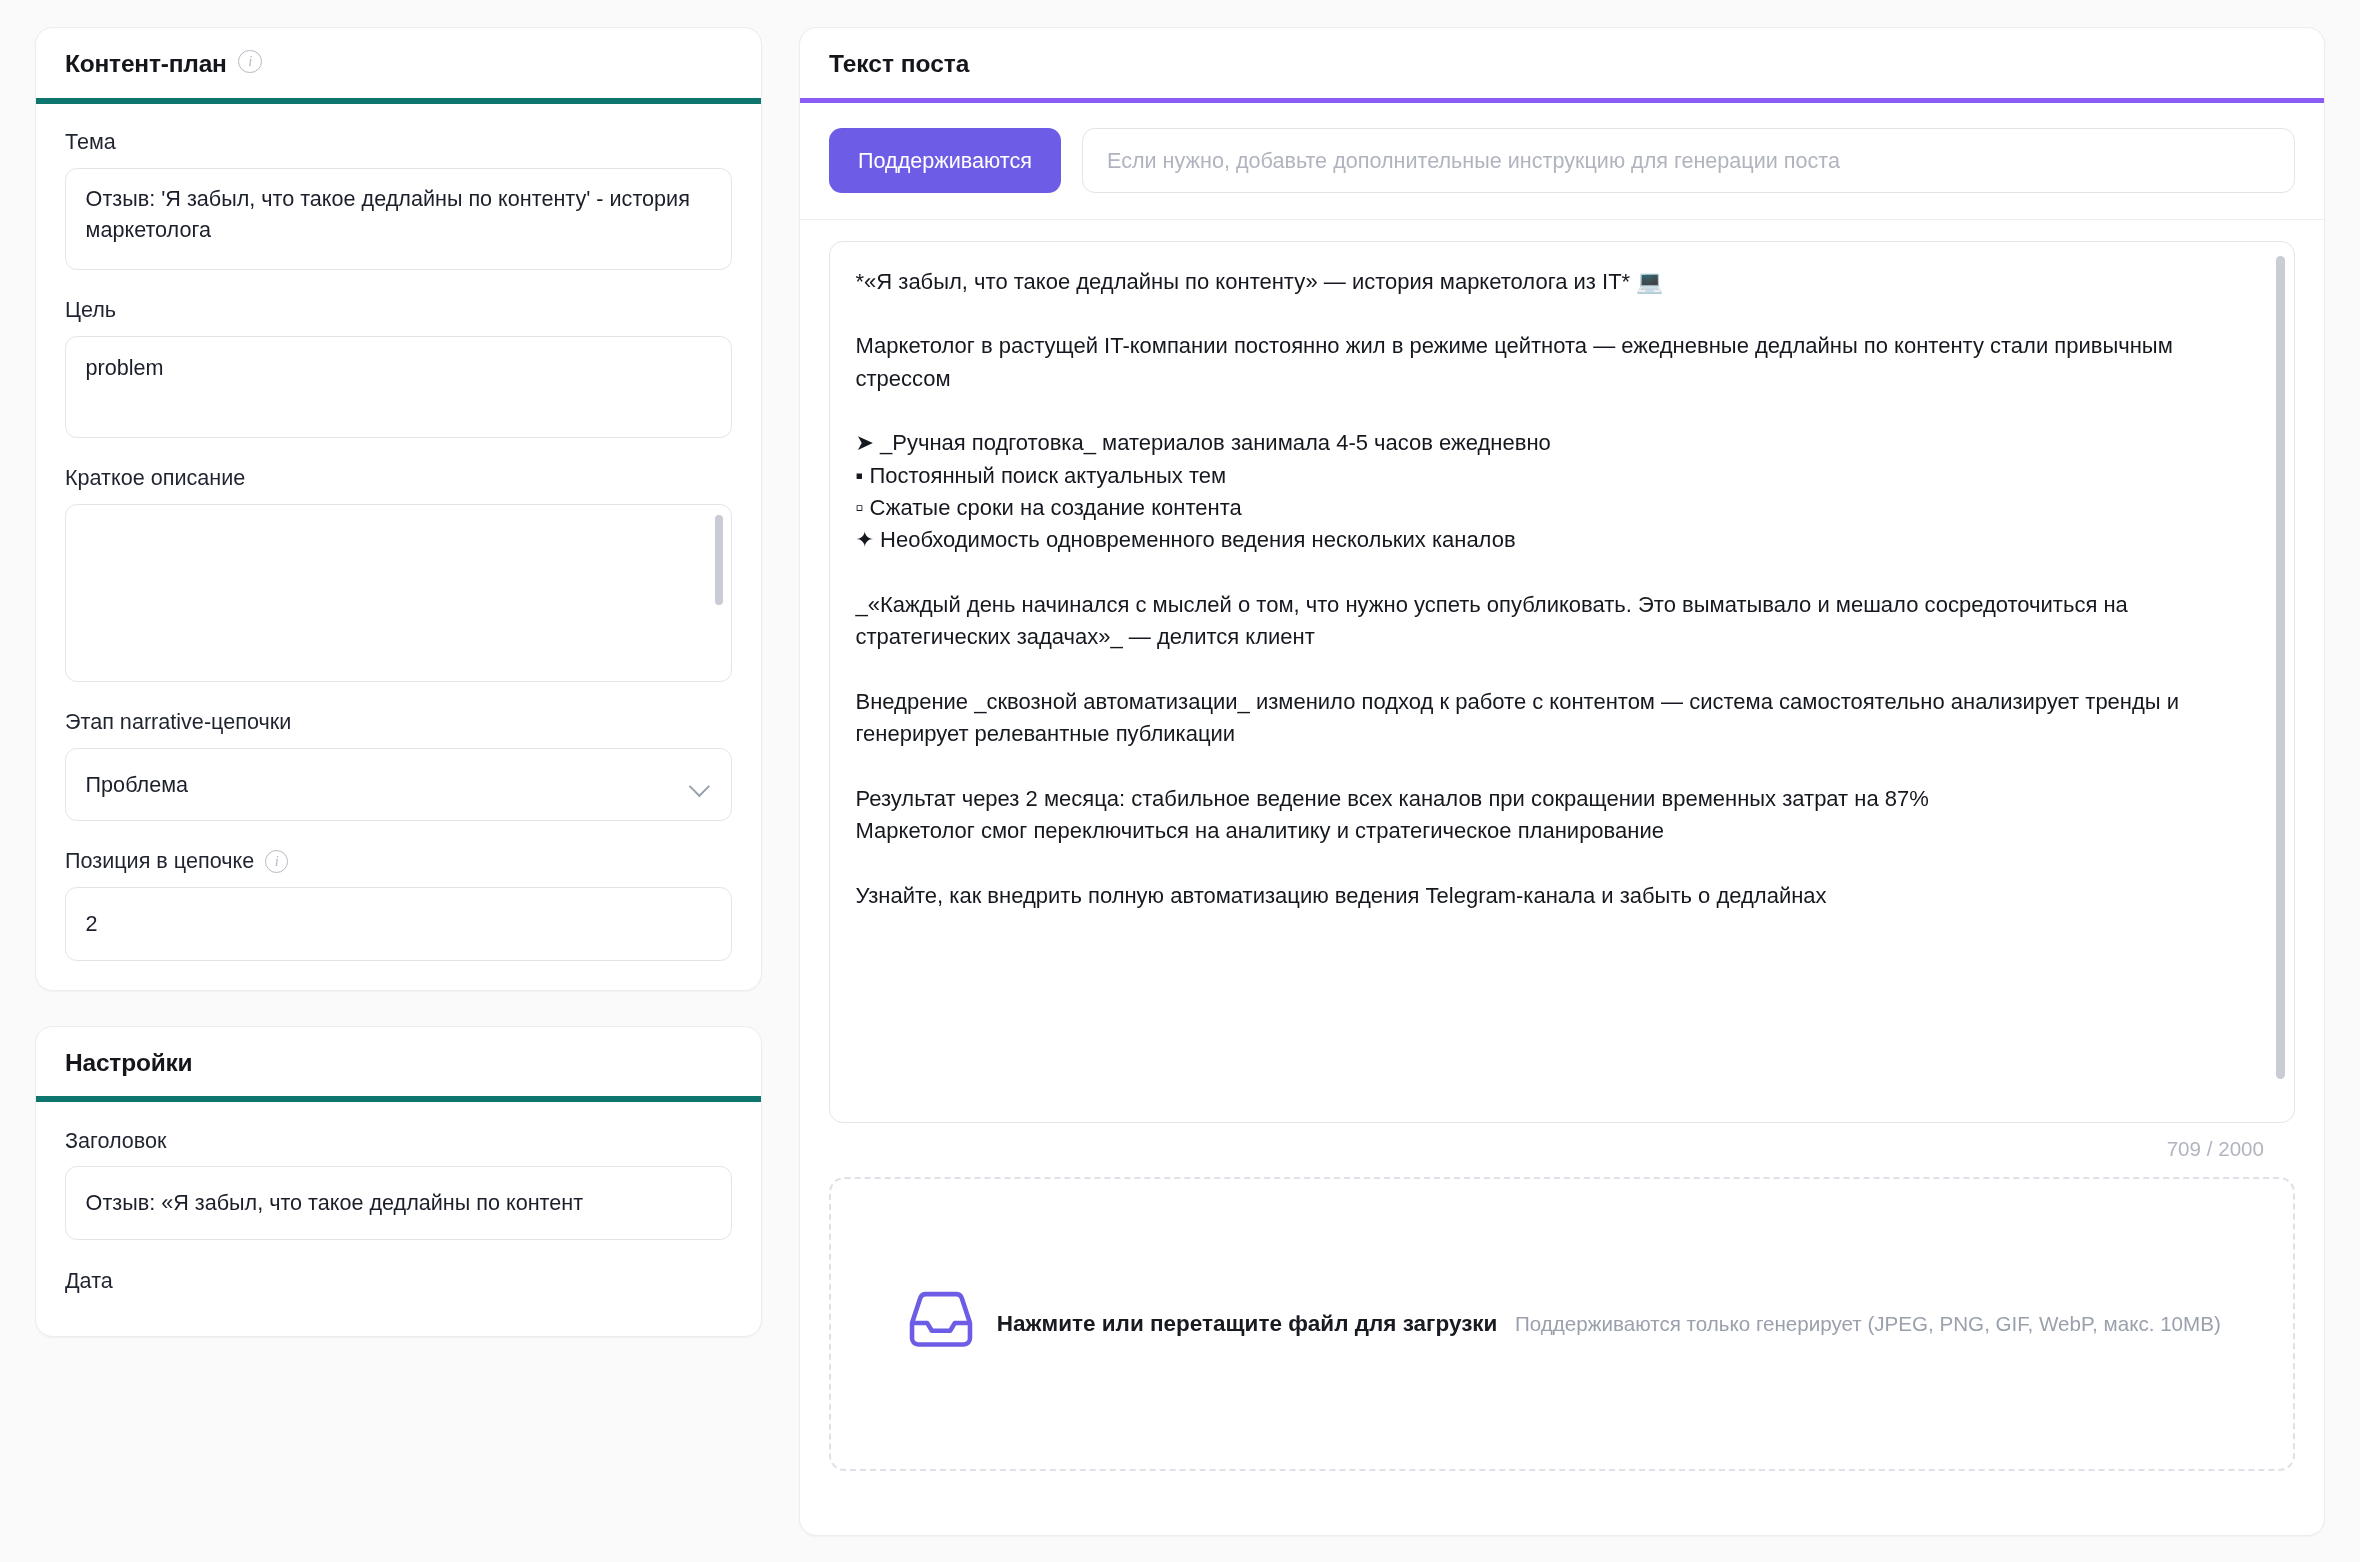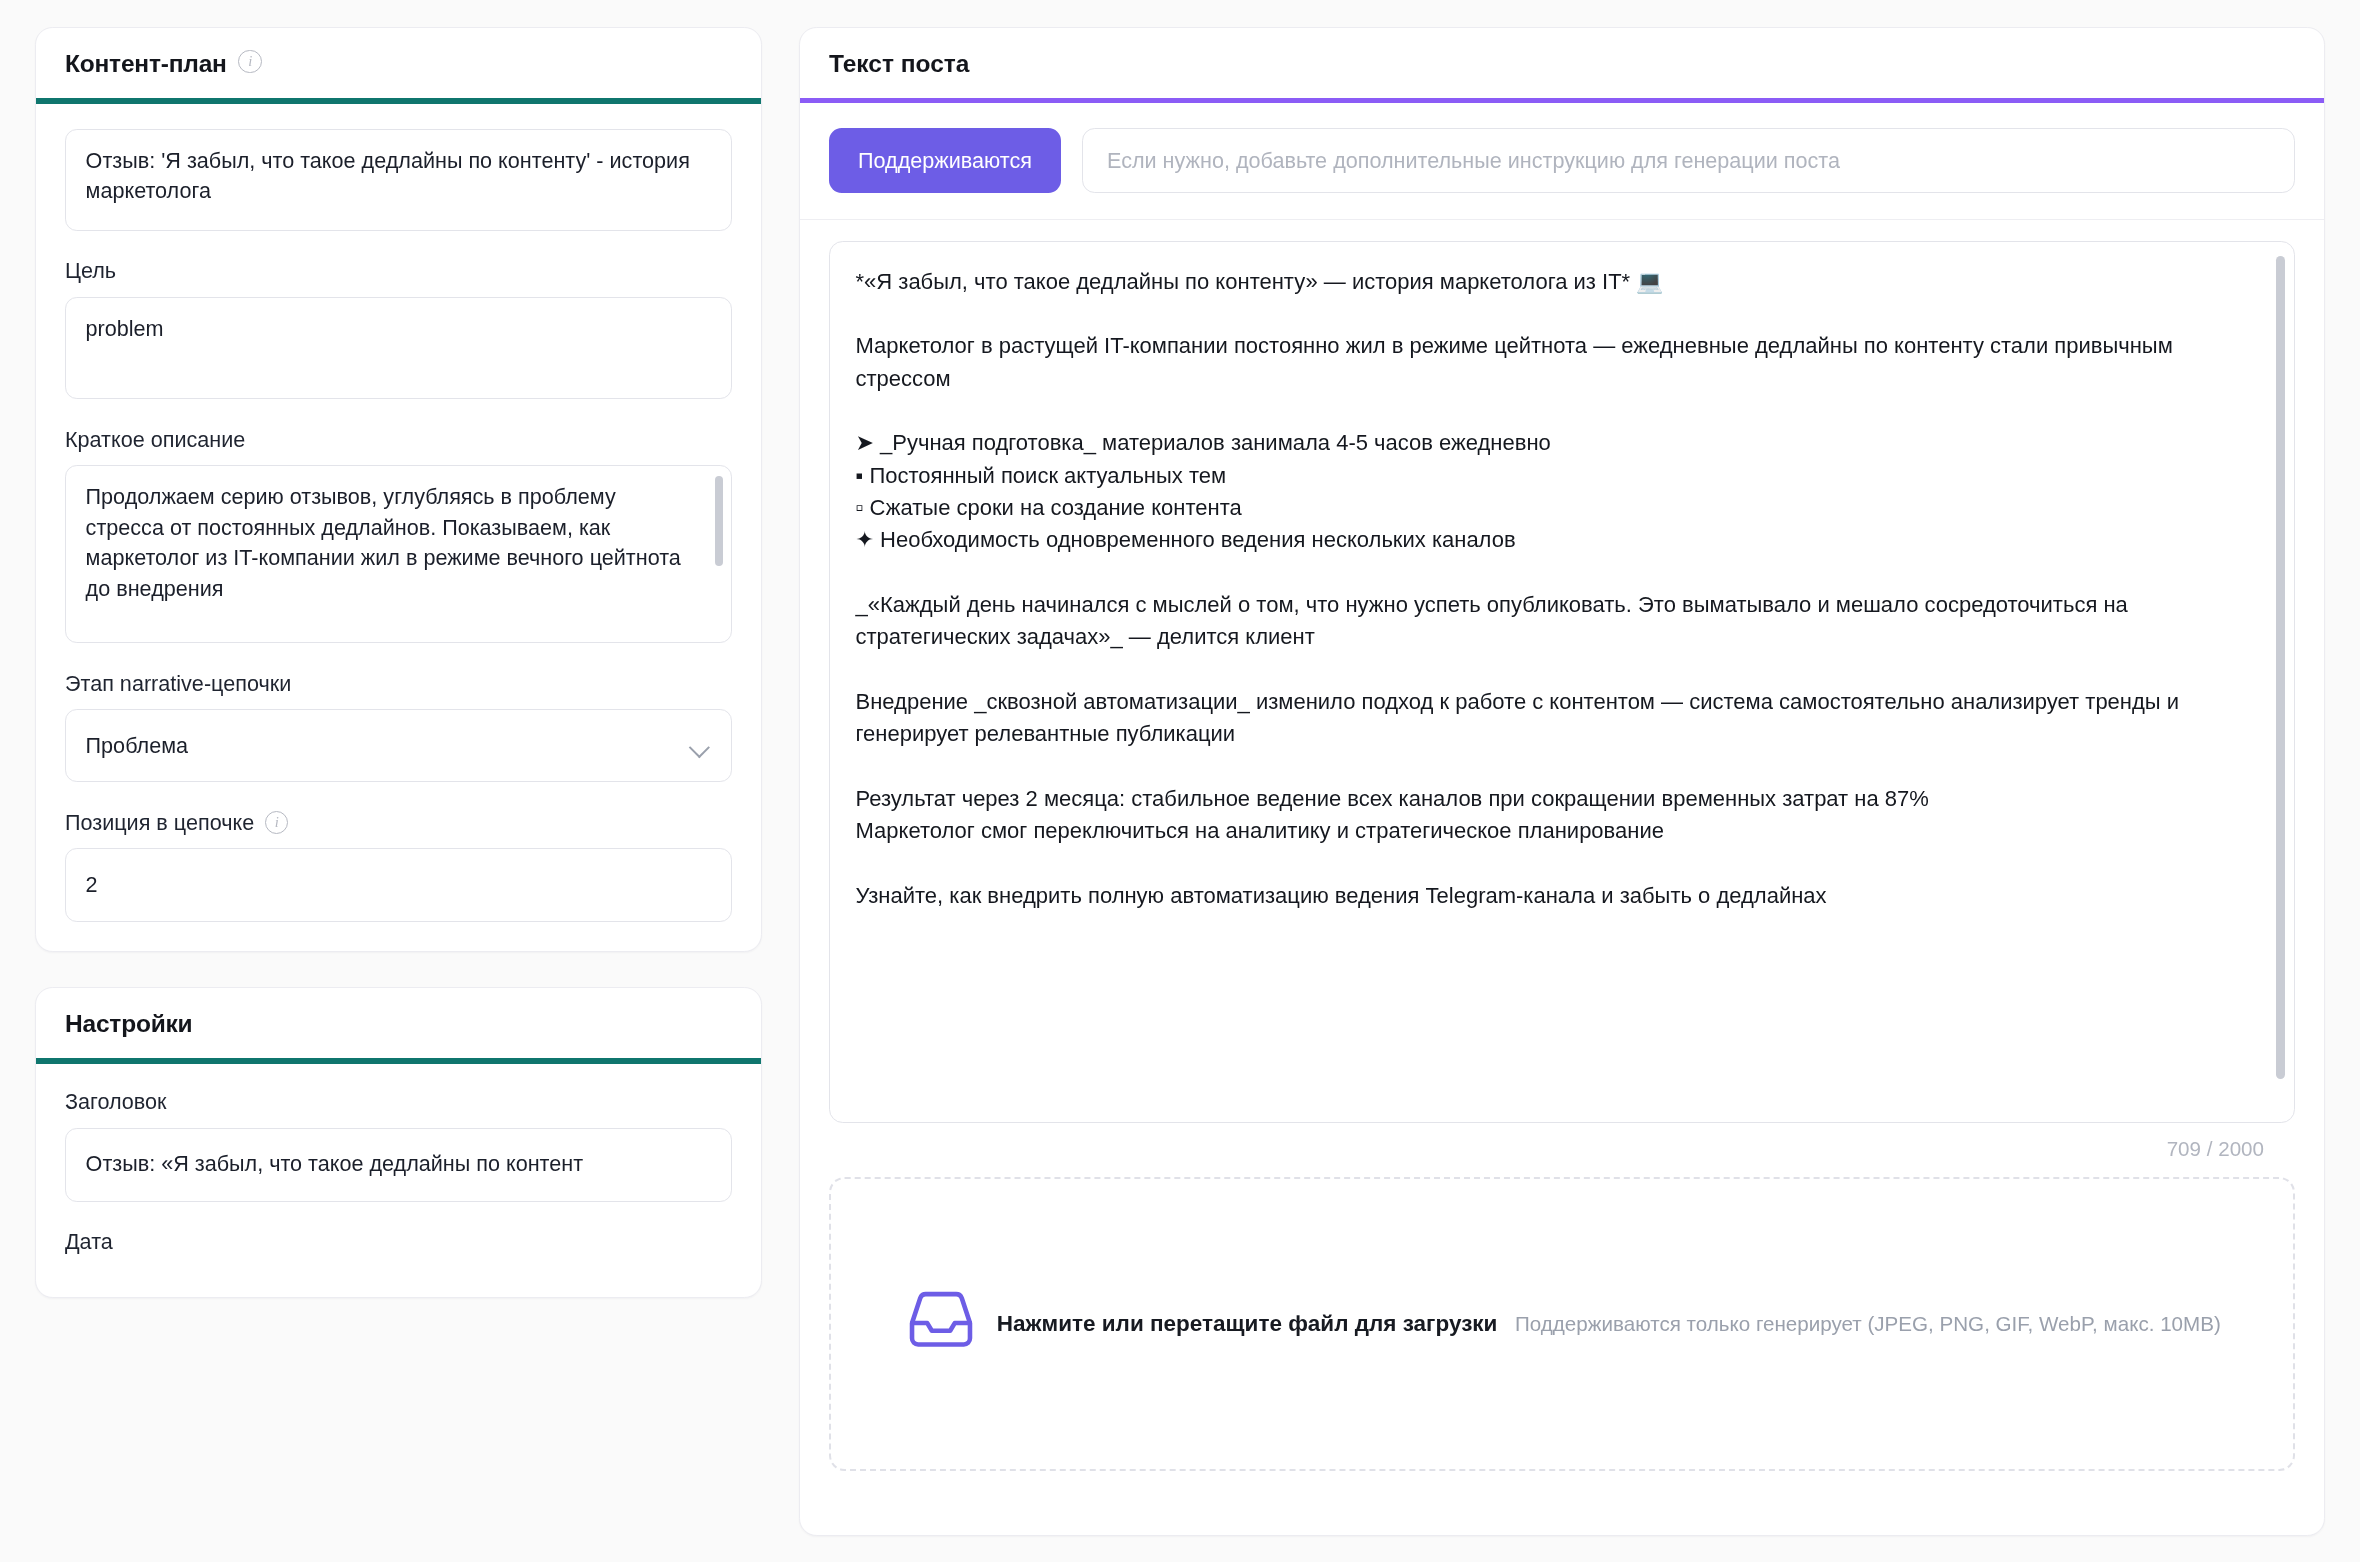--- a/index.html
+++ b/index.html
@@ -260,32 +260,32 @@
   <div class="left-col">
 
     <div class="card">
       <div class="card-header">
         <span class="card-title">Контент-план</span>
         <span class="info-icon">i</span>
       </div>
       <div class="card-body">
 
         <div class="field">
+          <div class="field-label">Тема</div>
           <div class="input two-line">Отзыв: 'Я забыл, что такое дедлайны по контенту' - история маркетолога</div>
         </div>
 
         <div class="field">
           <div class="field-label">Цель</div>
           <div class="input two-line">problem</div>
         </div>
 
         <div class="field">
           <div class="field-label">Краткое описание</div>
           <div class="input textarea-desc">
-            <span>Продолжаем серию отзывов, углубляясь в проблему стресса от постоянных дедлайнов. Показываем, как маркетолог из IT-компании жил в режиме вечного цейтнота до внедрения</span>
             <span class="desc-scroll"></span>
           </div>
         </div>
 
         <div class="field">
           <div class="field-label">Этап narrative-цепочки</div>
           <div class="select">
             <span>Проблема</span>
             <span class="chev"></span>
           </div>

